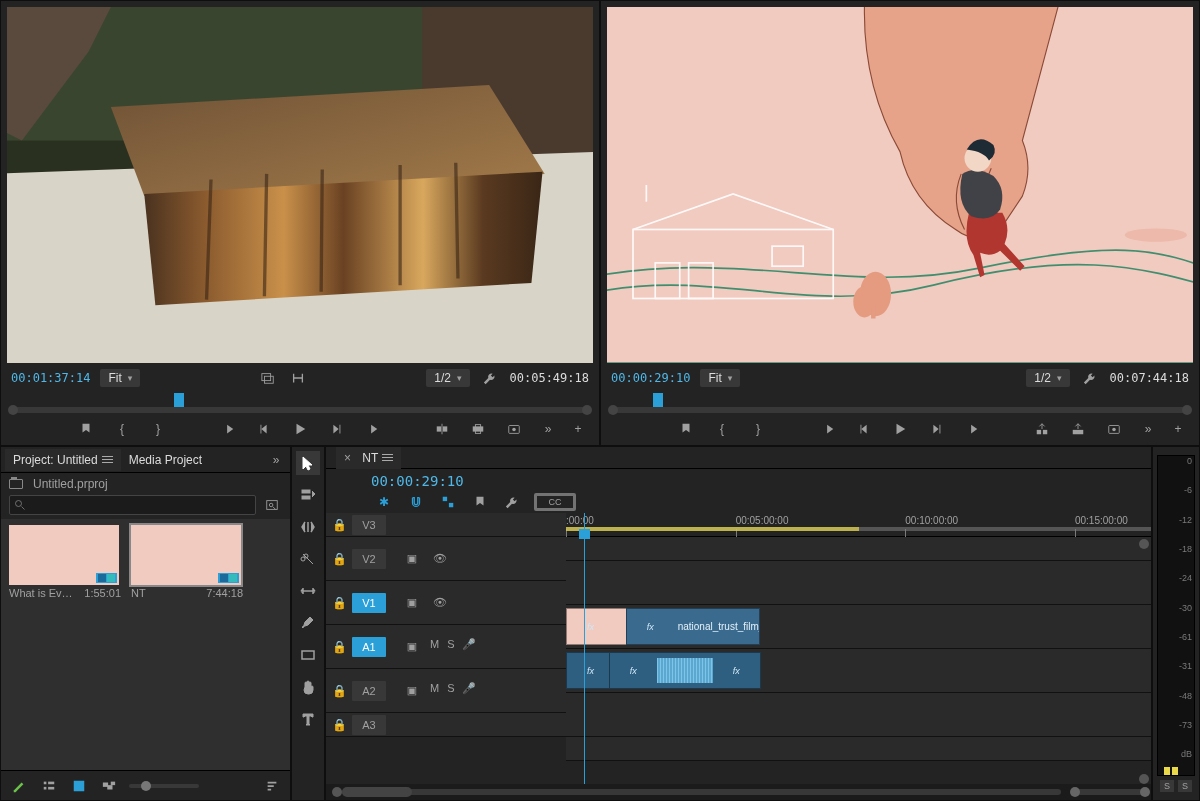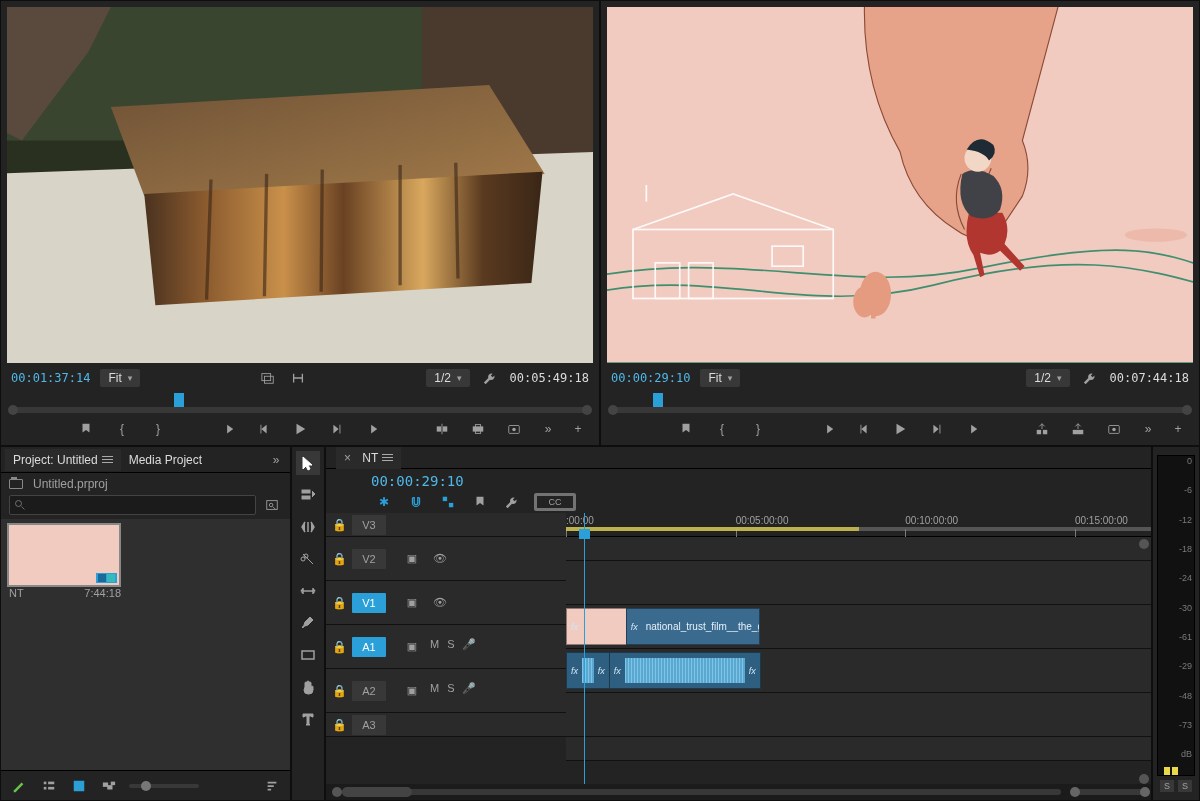--- a/index.html
+++ b/index.html
@@ -93,21 +93,21 @@
 .tlPlayhead{position:absolute;top:0;bottom:0;width:1px;background:var(--accent);z-index:5;}
 .tlPlayhead::before{content:"";position:absolute;top:16px;left:-5px;width:11px;height:10px;background:var(--accent);}
 .tracks{position:relative;}
 .track{border-bottom:1px solid #111;position:relative;background:var(--bg2);}
 .track.small{height:24px;} .track.big{height:44px;}
 .clip{position:absolute;top:3px;bottom:3px;border:1px solid rgba(0,0,0,0.4);display:flex;align-items:center;overflow:hidden;}
 .clip.v{background:var(--trackV);}
 .clip.a{background:var(--trackA);}
 .clip .wave{flex:1;height:70%;background:repeating-linear-gradient(90deg,#7ec3e8 0,#7ec3e8 1px,#5aa7cf 1px,#5aa7cf 3px);}
 .clip .lbl{font-size:10px;color:#e3f1fa;padding:0 4px;white-space:nowrap;}
-.clip .fx{font-size:9px;color:#cfe8f7;font-style:italic;padding:0 4px;}
+.clip .fx{font-size:9px;color:#cfe8f7;font-style:italic;padding:0 20px;}
 .hScroll{height:16px;background:var(--bg0);display:flex;align-items:center;padding:0 6px;}
 .hScroll .bar{flex:1;height:6px;background:var(--bg3);border-radius:3px;position:relative;}
 .hScroll .bar .th{position:absolute;left:0;width:70px;height:10px;top:-2px;background:var(--bg4);border-radius:5px;}
 .zoomBar{width:70px;height:6px;background:var(--bg3);border-radius:3px;position:relative;}
 .zoomBar::before,.zoomBar::after{content:"";position:absolute;width:10px;height:10px;border-radius:50%;background:#666;top:-2px;}
 .zoomBar::before{left:-5px;} .zoomBar::after{right:-5px;}
 
 
 .meter{width:48px;display:flex;flex-direction:column;align-items:center;padding:8px 4px;}
 .meterScale{flex:1;width:100%;position:relative;border:1px solid #000;background:#111;}
@@ -407,20 +407,32 @@
         </div>
         <span class="iconbtn">
               <svg viewBox="0 0 16 16">
                 <rect x="2" y="3" width="12" height="10" fill="none" stroke="currentColor"></rect>
                 <circle cx="7" cy="8" r="2" fill="none" stroke="currentColor"></circle>
                 <line x1="9" y1="10" x2="12" y2="13" stroke="currentColor"></line>
               </svg>
             </span>
       </div>
       <div class="bins" id="binGrid">
+            <div class="bin">
+              <div class="thumb" style="background:#f1cac0">
+                <div class="badge">
+                  <span></span>
+                  <span style="background:#3bb"></span>
+                </div>
+              </div>
+  <div class="binLabel">
+                <span>What is Ev…</span>
+                <span>1:55:01</span>
+              </div>
+            </div>
             <div class="bin sel">
               <div class="thumb" style="background:#f1cac0">
                 <div class="badge">
                   <span></span>
                   <span style="background:#3bb"></span>
                 </div>
               </div>
   <div class="binLabel">
                 <span>NT</span>
                 <span>7:44:18</span>
@@ -657,21 +669,21 @@
             <div></div>
             <div></div>
           </div>
     <span class="lbl" style="top: 0%;">0</span>
           <span class="lbl" style="top: 9.2%;">-6</span>
           <span class="lbl" style="top: 18.4%;">-12</span>
           <span class="lbl" style="top: 27.6%;">-18</span>
           <span class="lbl" style="top: 36.8%;">-24</span>
           <span class="lbl" style="top: 46%;">-30</span>
           <span class="lbl" style="top: 55.2%;">-61</span>
-          <span class="lbl" style="top: 64.4%;">-29</span>
+          <span class="lbl" style="top: 64.4%;">-31</span>
           <span class="lbl" style="top: 73.6%;">-48</span>
           <span class="lbl" style="top: 82.8%;">-73</span>
           <span class="lbl" style="top: 92%;">dB</span>
         </div>
     <div class="meterFoot">
       <span>S</span>
       <span>S</span>
     </div>
   </div>
 

